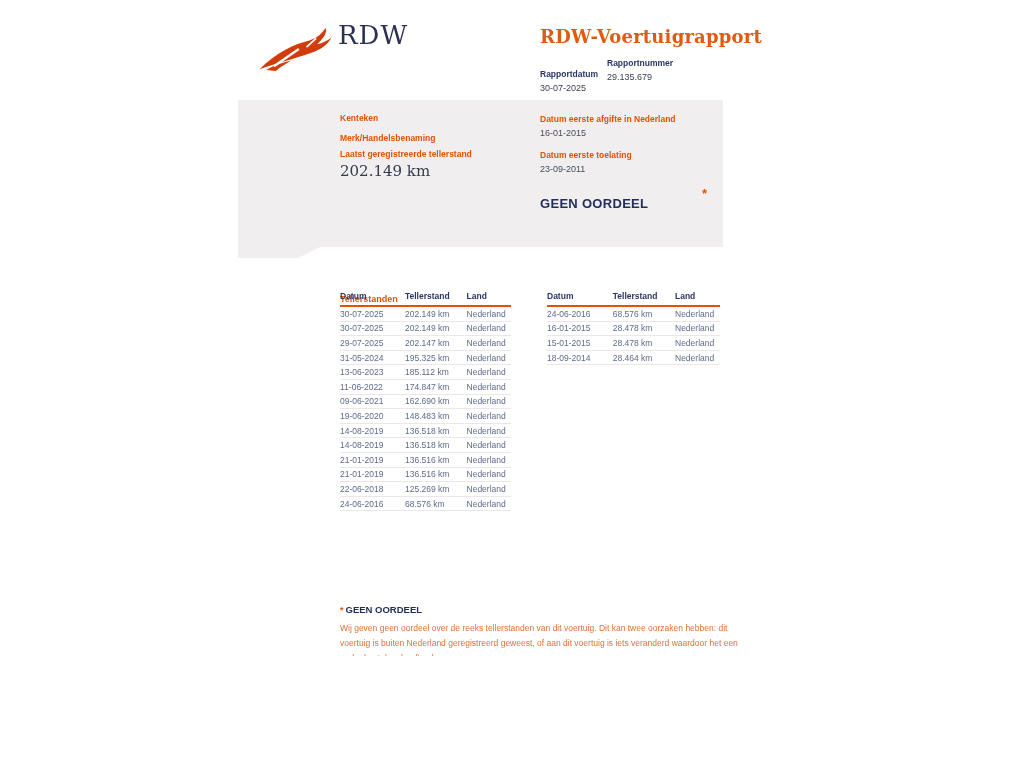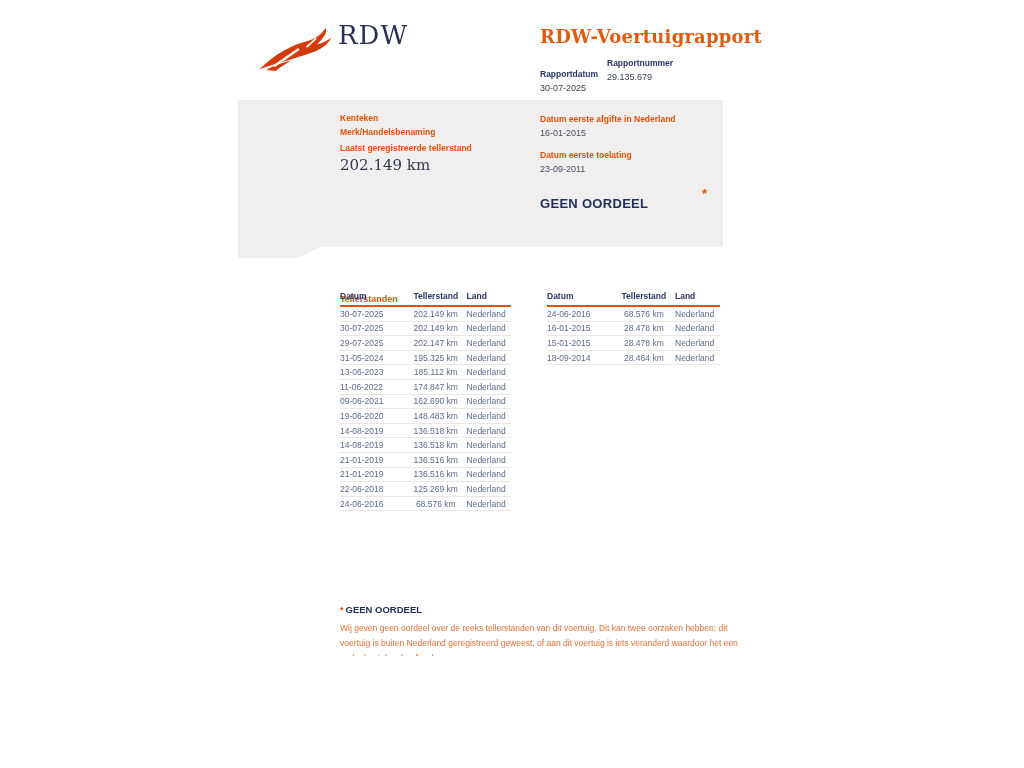--- a/index.html
+++ b/index.html
@@ -37,21 +37,21 @@
     clip-path: polygon(0 0, 100% 0, 73% 100%, 0 100%);
   }
   .p-label { font-size:8.5px; font-weight:bold; color:#e05206; }
   .p-serif {
     font-family:"DejaVu Serif", serif; color:#333a4d; font-size:15px; line-height:19px;
     margin-top:3px;
   }
   .p-date { font-size:9px; color:#474e60; margin-top:4px; }
   .pc-left  { position:absolute; left:102px; top:13px; width:180px; }
   .pc-right { position:absolute; left:302px; top:14px; width:180px; }
-  .gap-s { margin-top:4px; }
+  .gap-s { margin-top:10px; }
   .merk-value { width:130px; }
   .oordeel {
     margin-top:22px; font-size:13px; font-weight:bold; color:#232e5c;
     letter-spacing:0.3px;
   }
   .panel-star {
     position:absolute; left:464px; top:86px; color:#e05206; font-size:13px; font-weight:bold;
   }
 
   
@@ -64,21 +64,21 @@
   .otable.right { left:547px; width:173px; }
   .thead {
     display:flex; font-size:8.5px; font-weight:bold; color:#2b3563;
     padding-bottom:4px; border-bottom:2px solid #e05206;
   }
   .trow {
     display:flex; font-size:8.5px; color:#5d6a8a;
     padding:3px 0 3px 0; border-bottom:1px solid #e9e7e7; height:14.6px; align-items:center;
   }
   .tcell.c0 { width:38%; text-align:left; }
-  .tcell.c1 { width:36%; text-align:center; }
+  .tcell.c1 { width:36%; text-align:left; }
   .tcell.c2 { flex:1; text-align:left; }
 
   
   .footnote { position:absolute; left:340px; top:604px; width:400px; }
   .fn-head { font-size:9.5px; font-weight:bold; color:#232e5c; }
   .fn-star { color:#e05206; margin-right:2px; font-size:9px; }
   .fn-body {
     margin-top:6px; font-size:8.5px; line-height:15px; color:#e2703a; width:398px;
   }
 

